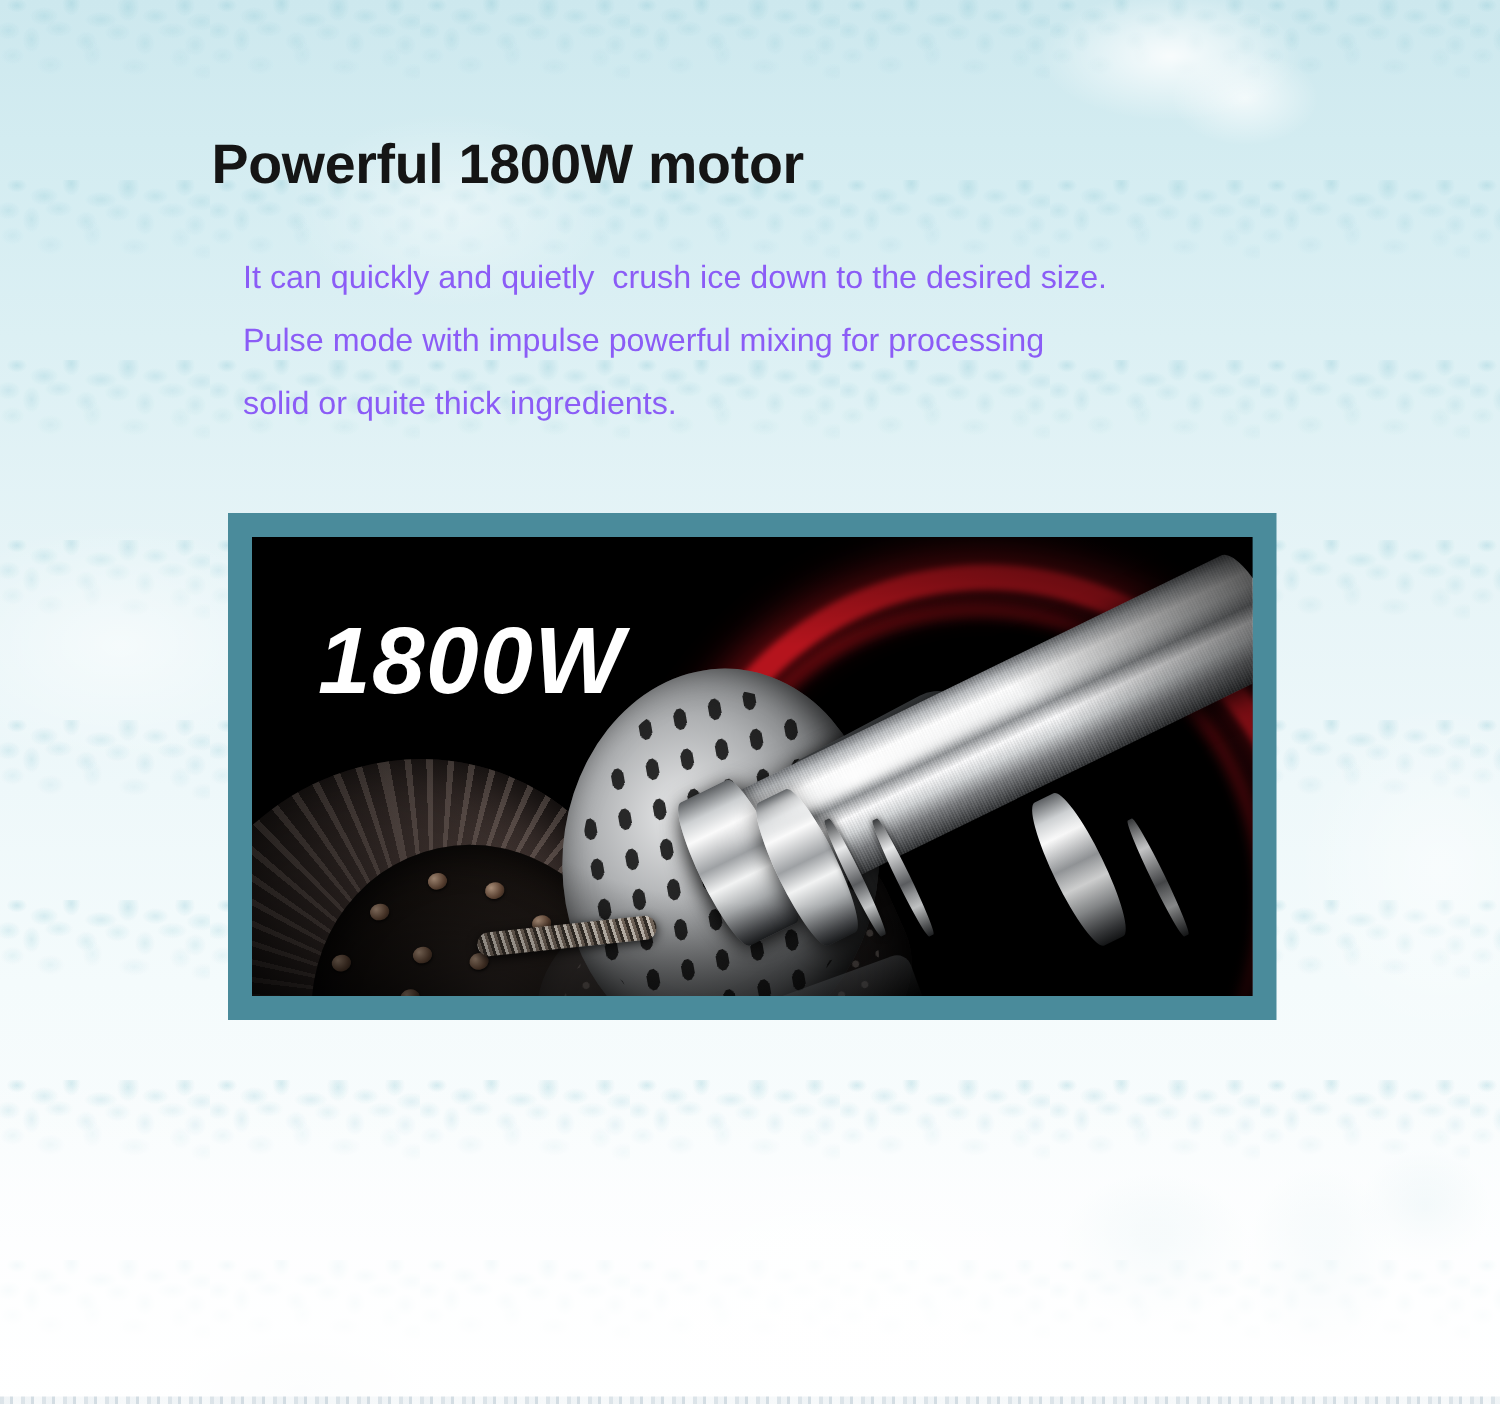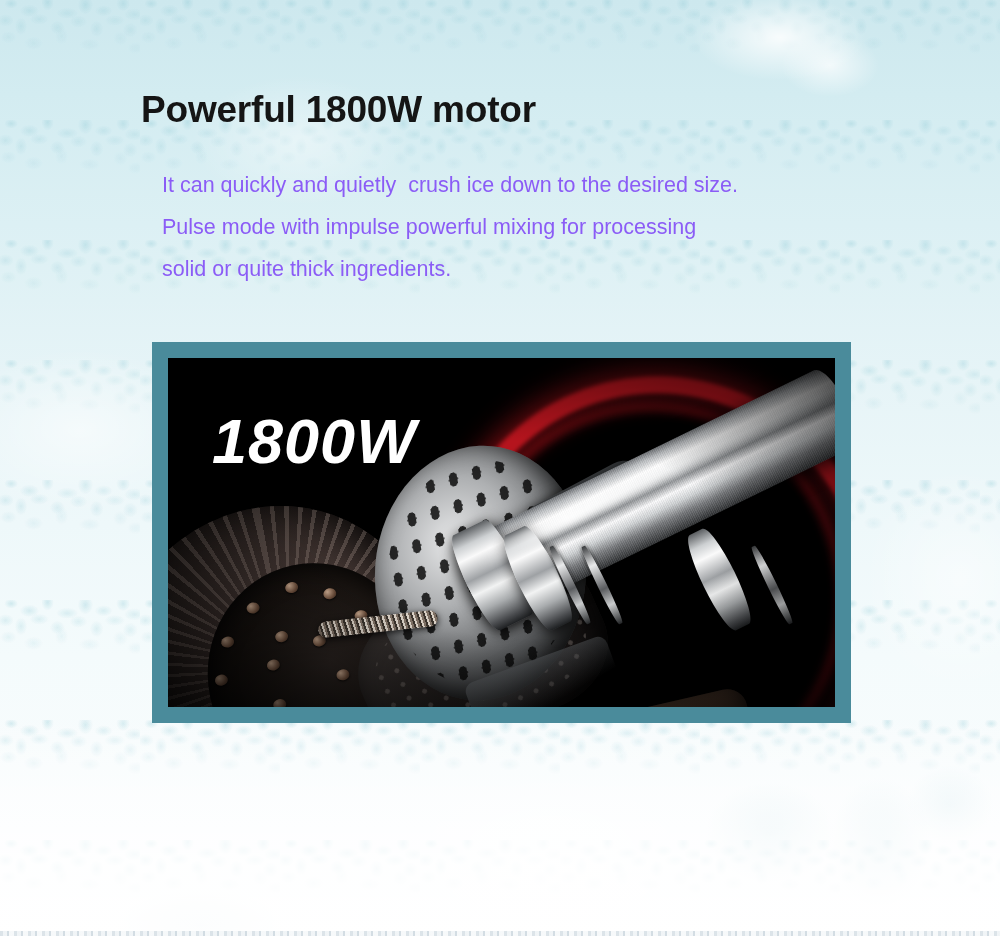--- a/index.html
+++ b/index.html
@@ -126,21 +126,21 @@
     white-space: pre;
     margin-left: 20px;
   }
 
   
   .photo-frame {
     position: absolute;
     left: 152px;
     top: 342px;
     width: 699px;
-    height: 381px;
+    height: 338px;
     background: #4a8b9b;
     padding: 16px;
     box-sizing: border-box;
   }
   .photo {
     position: relative;
     width: 100%;
     height: 100%;
     background: #000;
     overflow: hidden;

